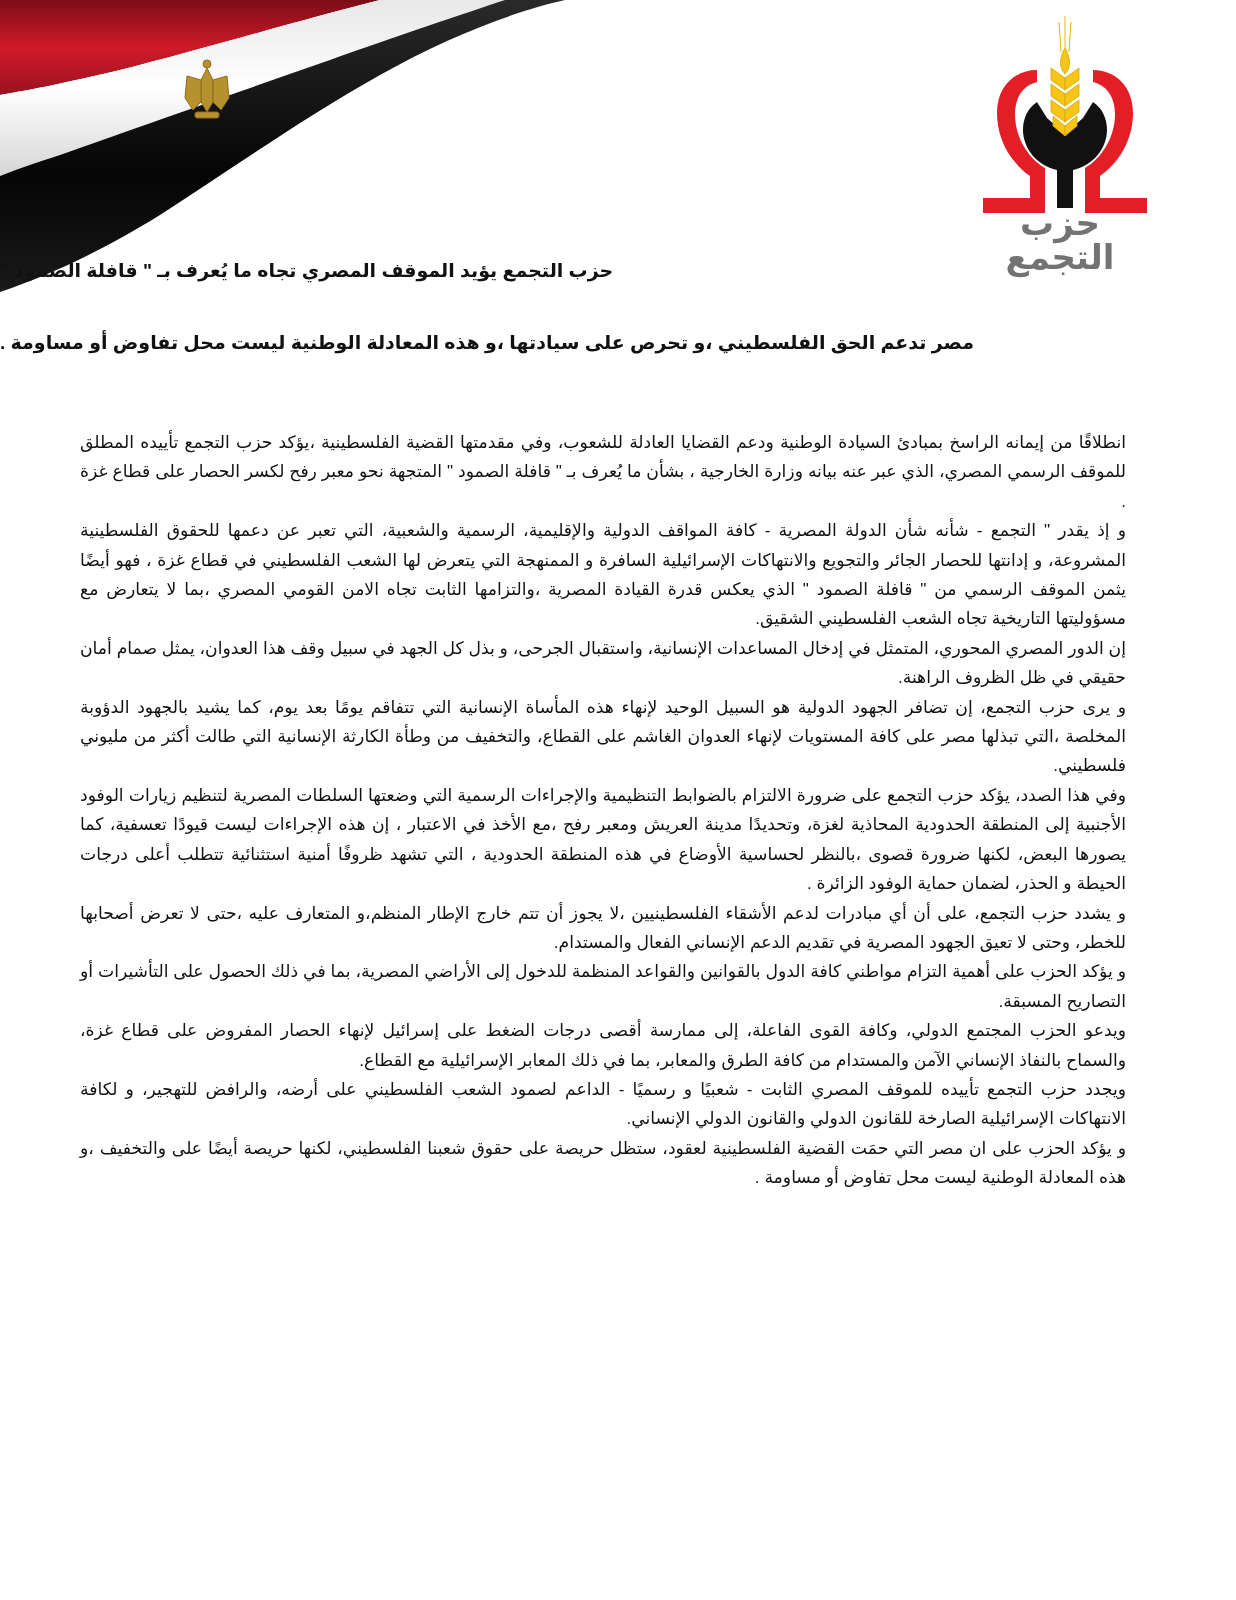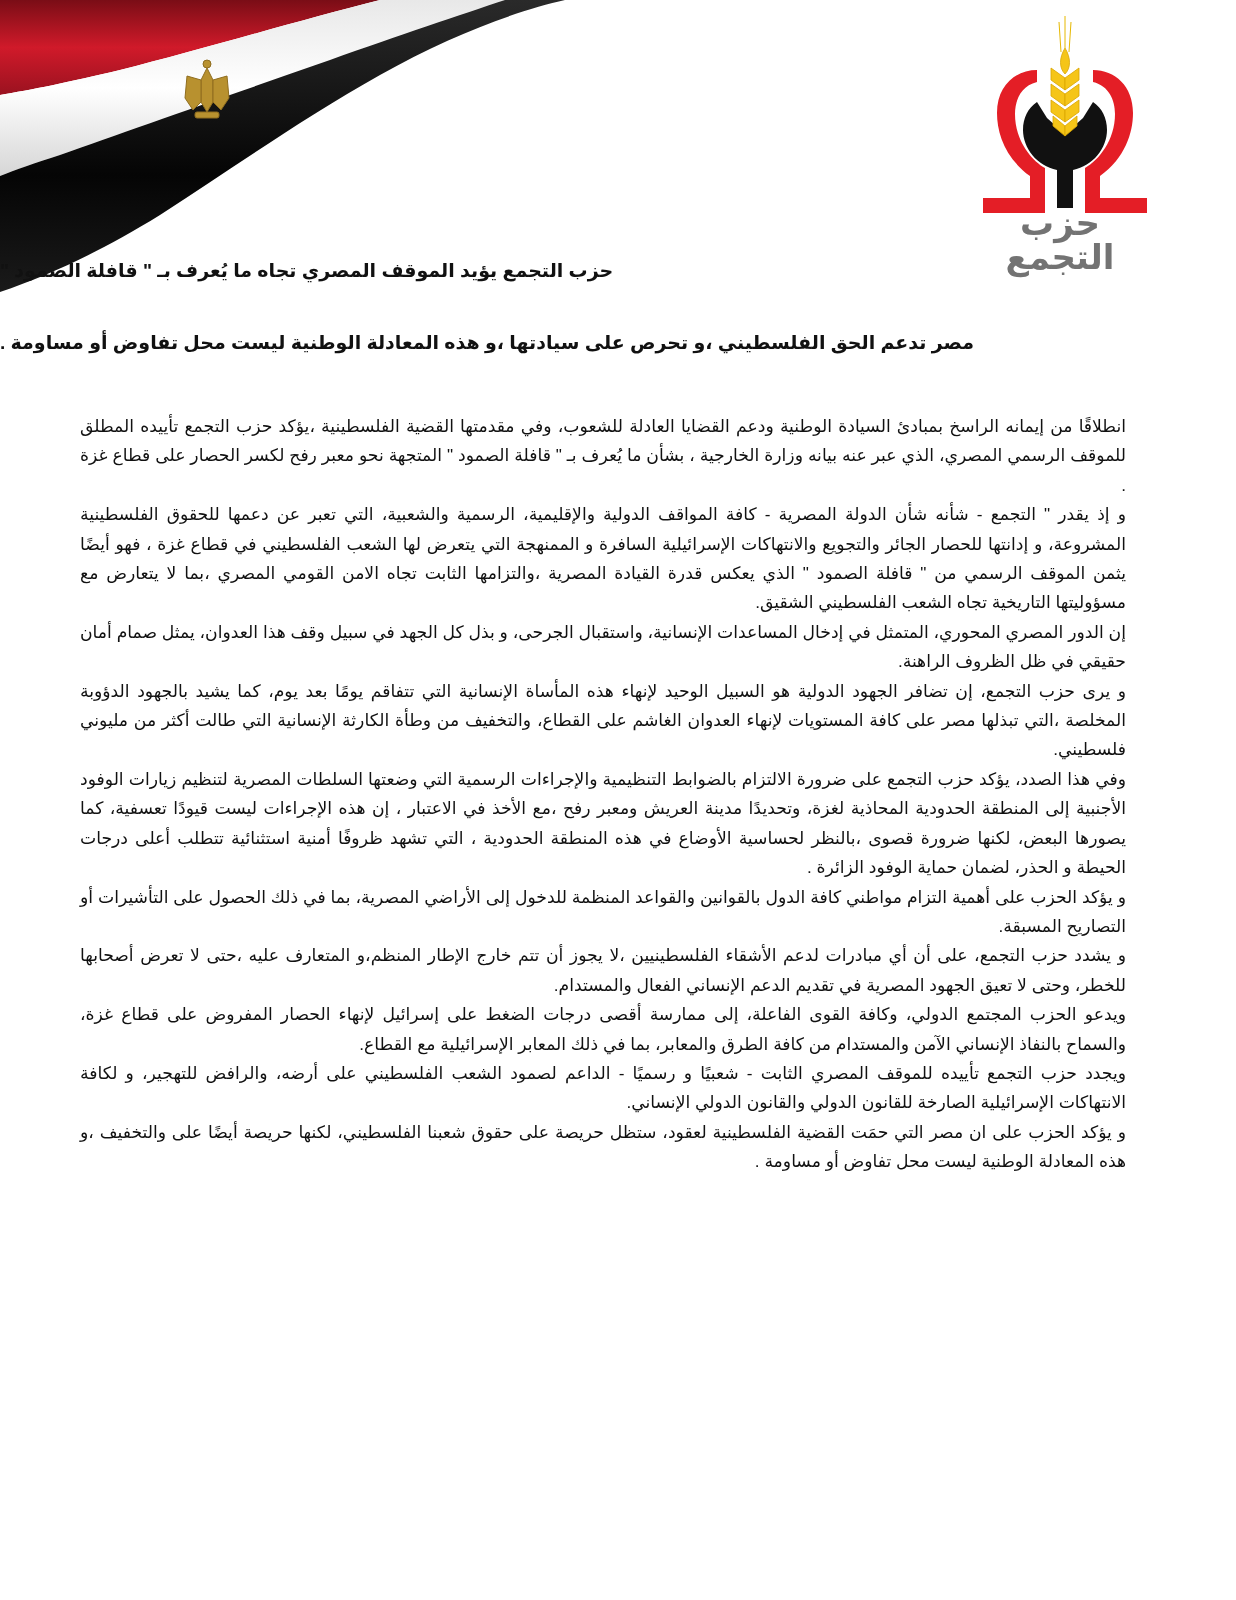--- a/index.html
+++ b/index.html
@@ -49,21 +49,21 @@
     direction: rtl;
     font-weight: bold;
     font-size: 19px;
     color: #111;
   }
   .headline.h1 { top: 259px; }
   .headline.h2 { top: 331px; }
   .body-text {
     position: absolute;
     left: 80px;
-    top: 412px;
+    top: 428px;
     width: 1046px;
     direction: rtl;
     text-align: justify;
     text-align-last: right;
     font-size: 17.2px;
     line-height: 29.4px;
   }
   .body-text p {
     margin: 0;
   }
@@ -133,18 +133,18 @@
 
 <div class="headline h1">حزب التجمع يؤيد الموقف المصري تجاه ما يُعرف بـ " قافلة الصمود "</div>
 <div class="headline h2">مصر تدعم الحق الفلسطيني ،و تحرص على سيادتها ،و هذه المعادلة الوطنية ليست محل تفاوض أو مساومة .</div>
 
 <div class="body-text">
   <p>انطلاقًا من إيمانه الراسخ بمبادئ السيادة الوطنية ودعم القضايا العادلة للشعوب، وفي مقدمتها القضية الفلسطينية ،يؤكد حزب التجمع تأييده المطلق للموقف الرسمي المصري، الذي عبر عنه بيانه وزارة الخارجية ، بشأن ما يُعرف بـ " قافلة الصمود " المتجهة نحو معبر رفح لكسر الحصار على قطاع غزة .</p>
   <p>و إذ يقدر " التجمع - شأنه شأن الدولة المصرية - كافة المواقف الدولية والإقليمية، الرسمية والشعبية، التي تعبر عن دعمها للحقوق الفلسطينية المشروعة، و إدانتها للحصار الجائر والتجويع والانتهاكات الإسرائيلية السافرة و الممنهجة  التي يتعرض لها الشعب الفلسطيني في قطاع غزة ، فهو أيضًا يثمن الموقف الرسمي من " قافلة الصمود " الذي يعكس قدرة القيادة المصرية ،والتزامها الثابت تجاه الامن القومي المصري ،بما لا يتعارض مع مسؤوليتها التاريخية تجاه الشعب الفلسطيني الشقيق.</p>
   <p> إن الدور المصري المحوري، المتمثل في إدخال المساعدات الإنسانية، واستقبال الجرحى، و بذل كل الجهد في سبيل وقف هذا العدوان، يمثل صمام أمان حقيقي في ظل الظروف الراهنة.</p>
   <p>و يرى حزب التجمع، إن تضافر الجهود الدولية هو السبيل الوحيد لإنهاء هذه المأساة الإنسانية التي تتفاقم يومًا بعد يوم، كما يشيد بالجهود الدؤوبة المخلصة ،التي تبذلها مصر على كافة المستويات لإنهاء العدوان الغاشم على القطاع، والتخفيف من وطأة الكارثة الإنسانية التي طالت أكثر من مليوني فلسطيني.</p>
   <p>وفي هذا الصدد، يؤكد حزب التجمع على ضرورة الالتزام بالضوابط التنظيمية والإجراءات الرسمية التي وضعتها السلطات المصرية لتنظيم زيارات الوفود الأجنبية إلى المنطقة الحدودية المحاذية لغزة، وتحديدًا مدينة العريش ومعبر رفح ،مع الأخذ في الاعتبار ، إن هذه الإجراءات ليست قيودًا تعسفية، كما يصورها البعض، لكنها ضرورة قصوى ،بالنظر لحساسية الأوضاع في هذه المنطقة الحدودية ، التي تشهد ظروفًا أمنية استثنائية تتطلب أعلى درجات الحيطة و الحذر، لضمان حماية الوفود الزائرة .</p>
+  <p>و يشدد حزب التجمع، على أن أي مبادرات لدعم الأشقاء الفلسطينيين ،لا يجوز أن تتم خارج الإطار المنظم،و المتعارف عليه ،حتى لا  تعرض أصحابها للخطر، وحتى لا تعيق الجهود المصرية في تقديم الدعم الإنساني الفعال والمستدام.</p>
   <p> و يؤكد الحزب على أهمية التزام مواطني كافة الدول بالقوانين والقواعد المنظمة للدخول إلى الأراضي المصرية، بما في ذلك الحصول على التأشيرات أو التصاريح المسبقة.</p>
-  <p>و يشدد حزب التجمع، على أن أي مبادرات لدعم الأشقاء الفلسطينيين ،لا يجوز أن تتم خارج الإطار المنظم،و المتعارف عليه ،حتى لا  تعرض أصحابها للخطر، وحتى لا تعيق الجهود المصرية في تقديم الدعم الإنساني الفعال والمستدام.</p>
   <p>ويدعو الحزب المجتمع الدولي، وكافة القوى الفاعلة، إلى ممارسة أقصى درجات الضغط على إسرائيل لإنهاء الحصار المفروض على قطاع غزة، والسماح بالنفاذ الإنساني الآمن والمستدام من كافة الطرق والمعابر، بما في ذلك المعابر الإسرائيلية مع القطاع.</p>
   <p>ويجدد حزب التجمع تأييده للموقف المصري الثابت - شعبيًا و رسميًا - الداعم لصمود الشعب الفلسطيني على أرضه، والرافض للتهجير، و لكافة الانتهاكات الإسرائيلية الصارخة للقانون الدولي والقانون الدولي الإنساني.</p>
   <p>و يؤكد الحزب على ان مصر التي حمَت القضية الفلسطينية لعقود، ستظل حريصة على حقوق شعبنا الفلسطيني، لكنها حريصة أيضًا على والتخفيف ،و هذه المعادلة الوطنية ليست محل تفاوض أو مساومة .</p>
 </div>
 
 </body></html>

